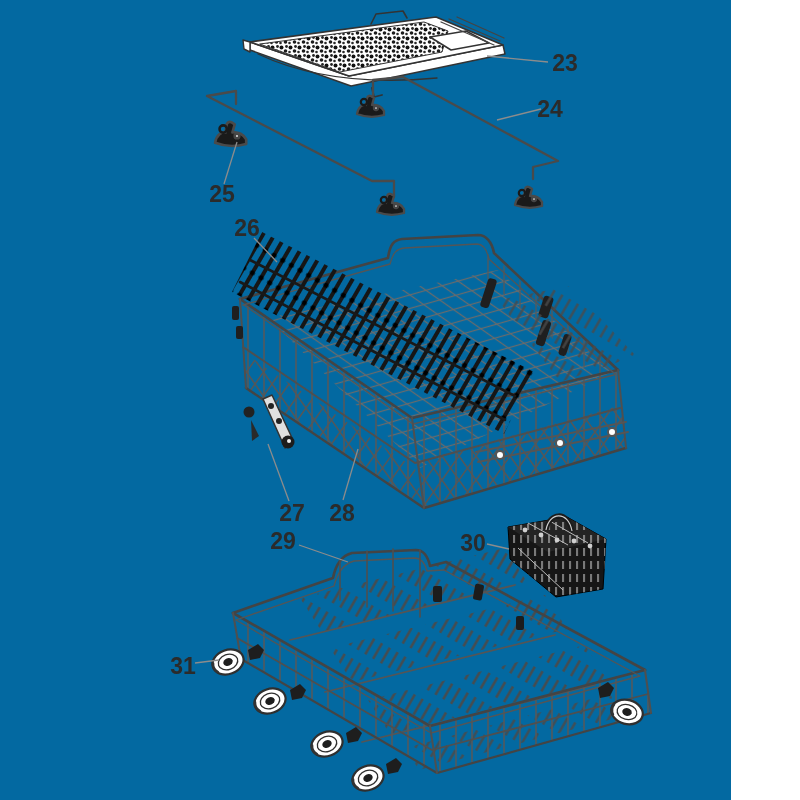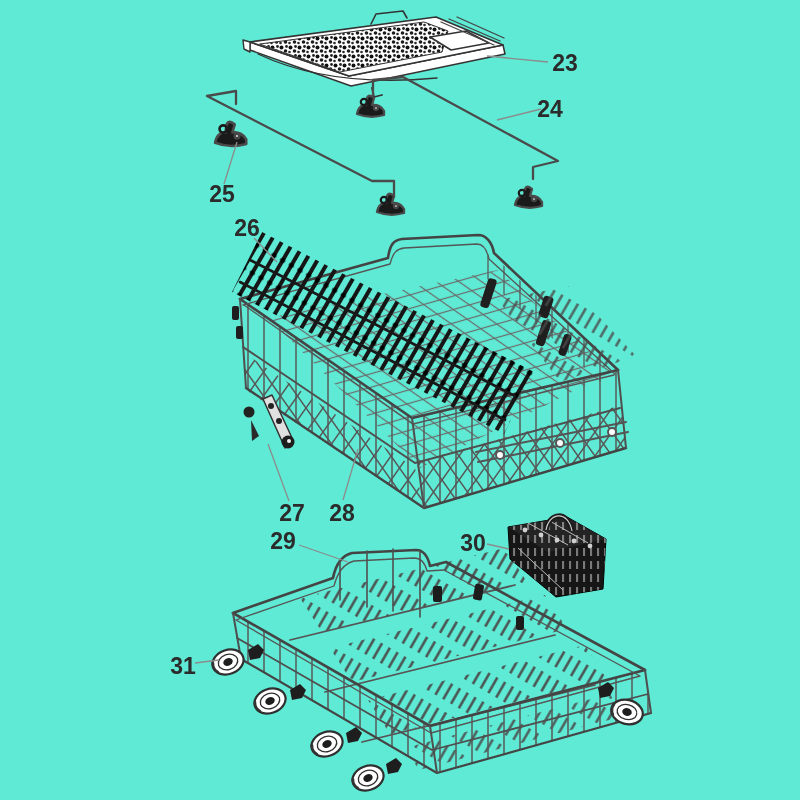--- a/index.html
+++ b/index.html
@@ -1,19 +1,19 @@
 <!DOCTYPE html>
 <html><head>
 <meta charset="utf-8">
 <style>
   html,body{margin:0;padding:0;background:#ffffff;}
   .stage{
     position:relative;
-    width:800px;height:800px;
-    background:#5eead4;
+    width:731px;height:800px;
+    background:#0369a1;
     font-family:"Liberation Sans", sans-serif;
     overflow:hidden;
   }
   .stage svg{position:absolute;inset:0;display:block;}
   text.callout{
     font-family:"Liberation Sans", sans-serif;
     font-weight:700;
     font-size:23px;
     fill:#2b2b2b;
   }

